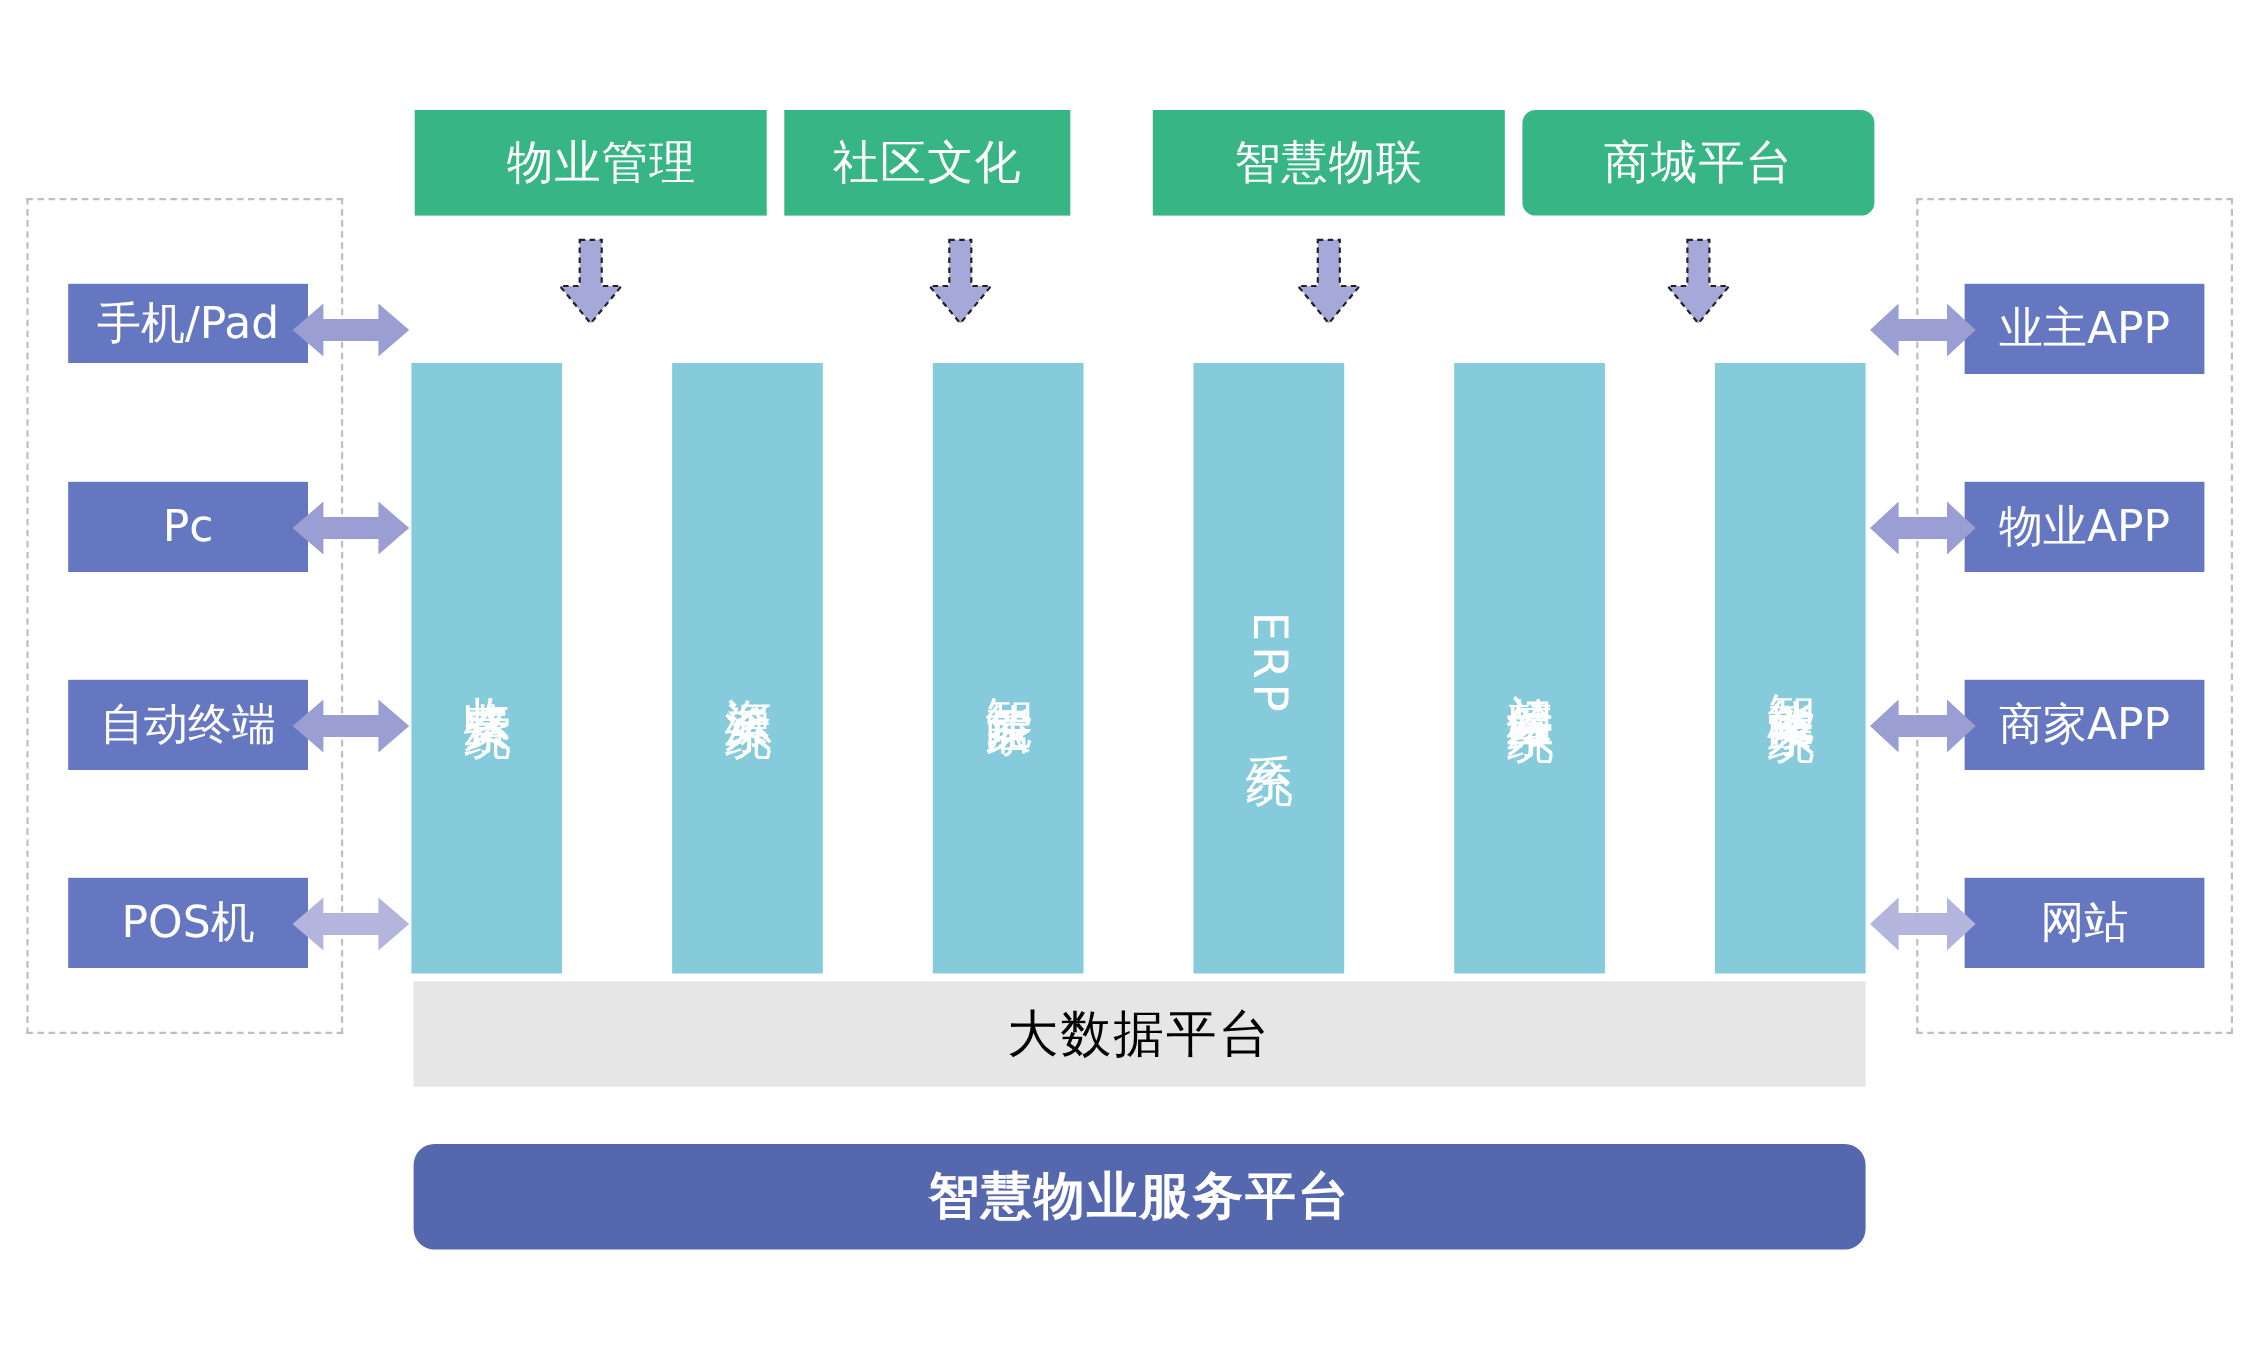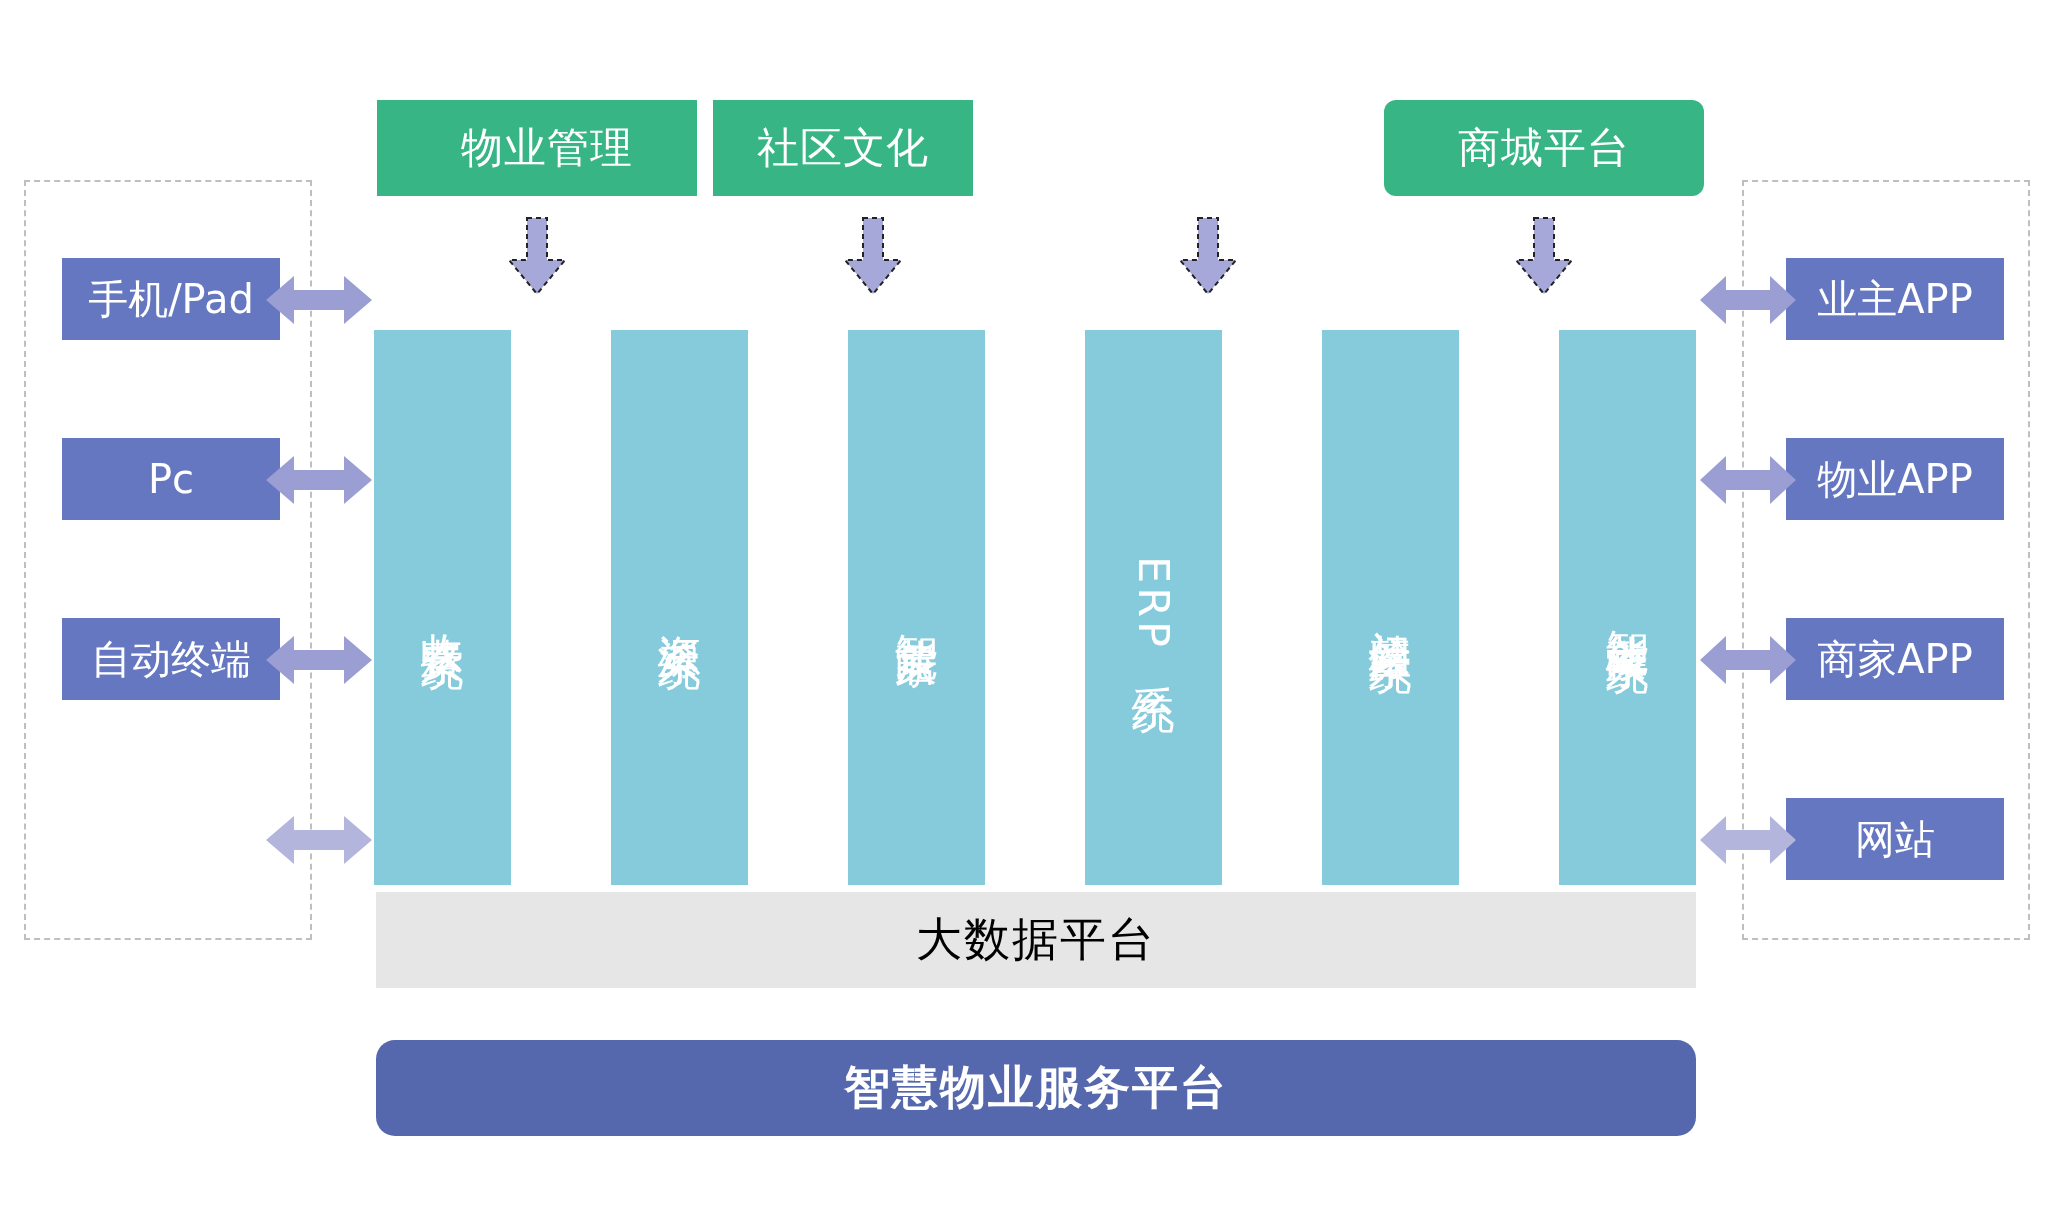--- a/index.html
+++ b/index.html
@@ -112,20 +112,23 @@
 
   <div class="group-frame" style="left:24px; top:180px; width:288px; height:760px;"></div>
   <div class="group-frame" style="left:1742px; top:180px; width:288px; height:760px;"></div>
 
   <div class="box green-box" style="left:377px; top:100px; width:320px; height:96px;padding-left:20px;">
     <span>物业管理</span>
   </div>
   <div class="box green-box" style="left:713px; top:100px; width:260px; height:96px;">
     <span>社区文化</span>
   </div>
+  <div class="box green-box" style="left:1048px; top:100px; width:320px; height:96px;">
+    <span>智慧物联</span>
+  </div>
   <div class="box green-box" style="left:1384px; top:100px; width:320px; height:96px;border-radius:12px;">
     <span>商城平台</span>
   </div>
 
   <div class="arrow" style="left:505px; top:216px;">
     <svg width="64" height="80" viewBox="0 0 64 80">
       <polygon points="22,2 42,2 42,44 60,44 32,78 4,44 22,44" fill="#a5a8d8" stroke="#222222" stroke-width="2" stroke-dasharray="5,4"></polygon>
     </svg>
   </div>
   <div class="arrow" style="left:841px; top:216px;">
@@ -137,29 +140,32 @@
     <svg width="64" height="80" viewBox="0 0 64 80">
       <polygon points="22,2 42,2 42,44 60,44 32,78 4,44 22,44" fill="#a5a8d8" stroke="#222222" stroke-width="2" stroke-dasharray="5,4"></polygon>
     </svg>
   </div>
   <div class="arrow" style="left:1512px; top:216px;">
     <svg width="64" height="80" viewBox="0 0 64 80">
       <polygon points="22,2 42,2 42,44 60,44 32,78 4,44 22,44" fill="#a5a8d8" stroke="#222222" stroke-width="2" stroke-dasharray="5,4"></polygon>
     </svg>
   </div>
 
-  <div class="box blue-box" style="left:62px; top:258px; width:218px; height:82px;">
+  <div class="box blue-box" style="left:62px; top:258px; width:218px; height:72px;">
     <span>手机/Pad</span>
   </div>
   <div class="box blue-box" style="left:62px; top:438px; width:218px; height:82px;">
     <span>Pc</span>
   </div>
   <div class="box blue-box" style="left:62px; top:618px; width:218px; height:82px;">
     <span>自动终端</span>
   </div>
+  <div class="box blue-box" style="left:62px; top:798px; width:218px; height:82px;">
+    <span>POS机</span>
+  </div>
 
   <div class="arrow" style="left:264px; top:272px;">
     <svg width="110" height="56" viewBox="0 0 110 56">
       <polygon points="2,28 30,4 30,18 80,18 80,4 108,28 80,52 80,38 30,38 30,52" fill="#9b9ed2"></polygon>
     </svg>
   </div>
   <div class="arrow" style="left:264px; top:452px;">
     <svg width="110" height="56" viewBox="0 0 110 56">
       <polygon points="2,28 30,4 30,18 80,18 80,4 108,28 80,52 80,38 30,38 30,52" fill="#9b9ed2"></polygon>
     </svg>

